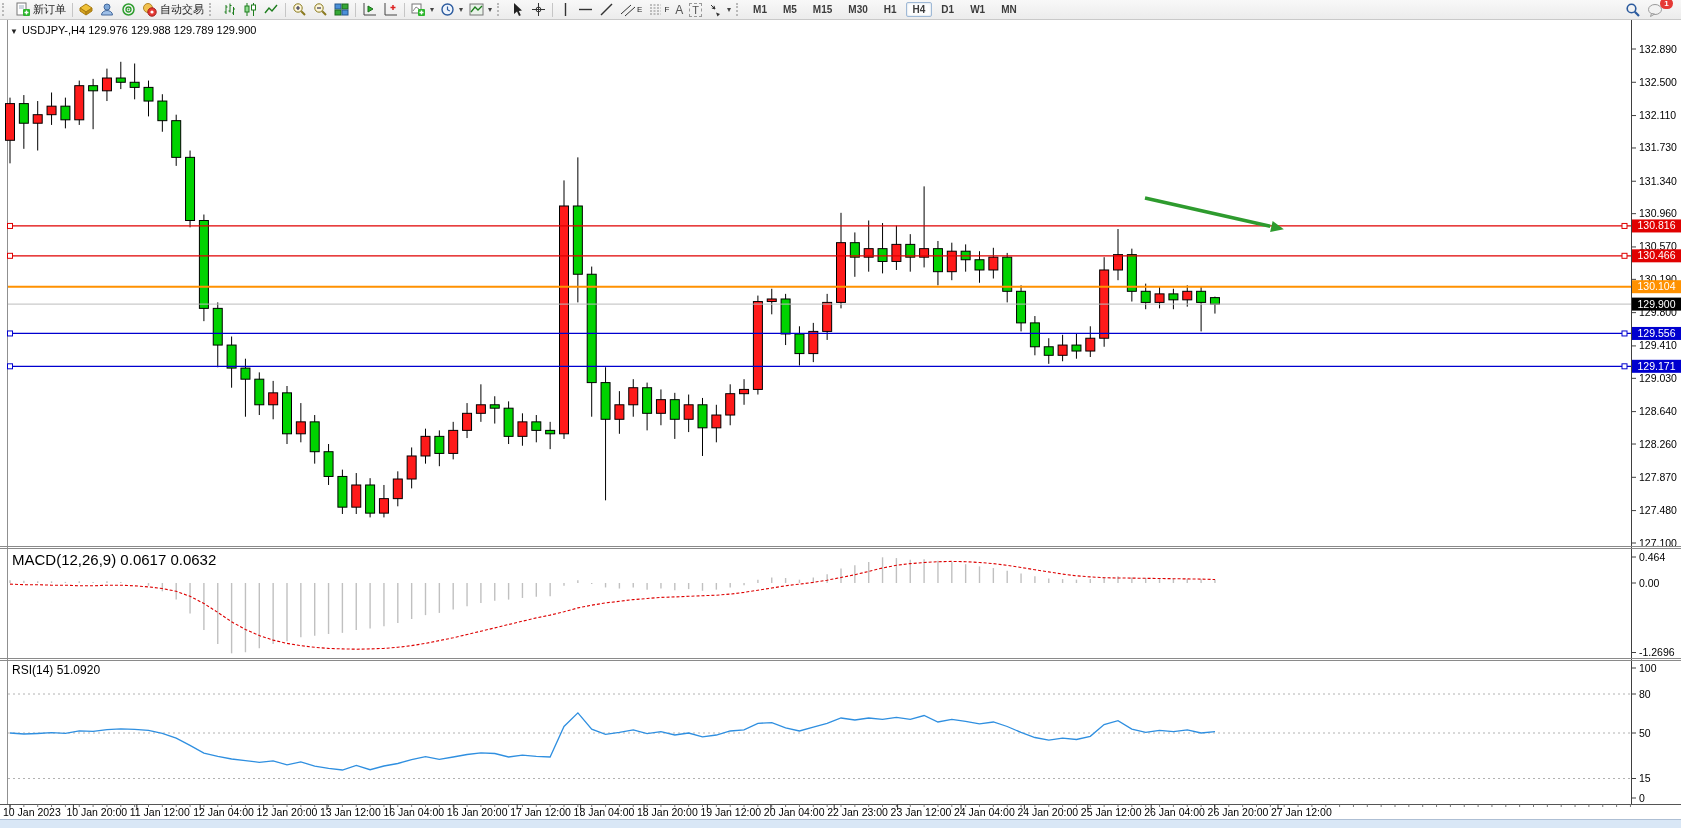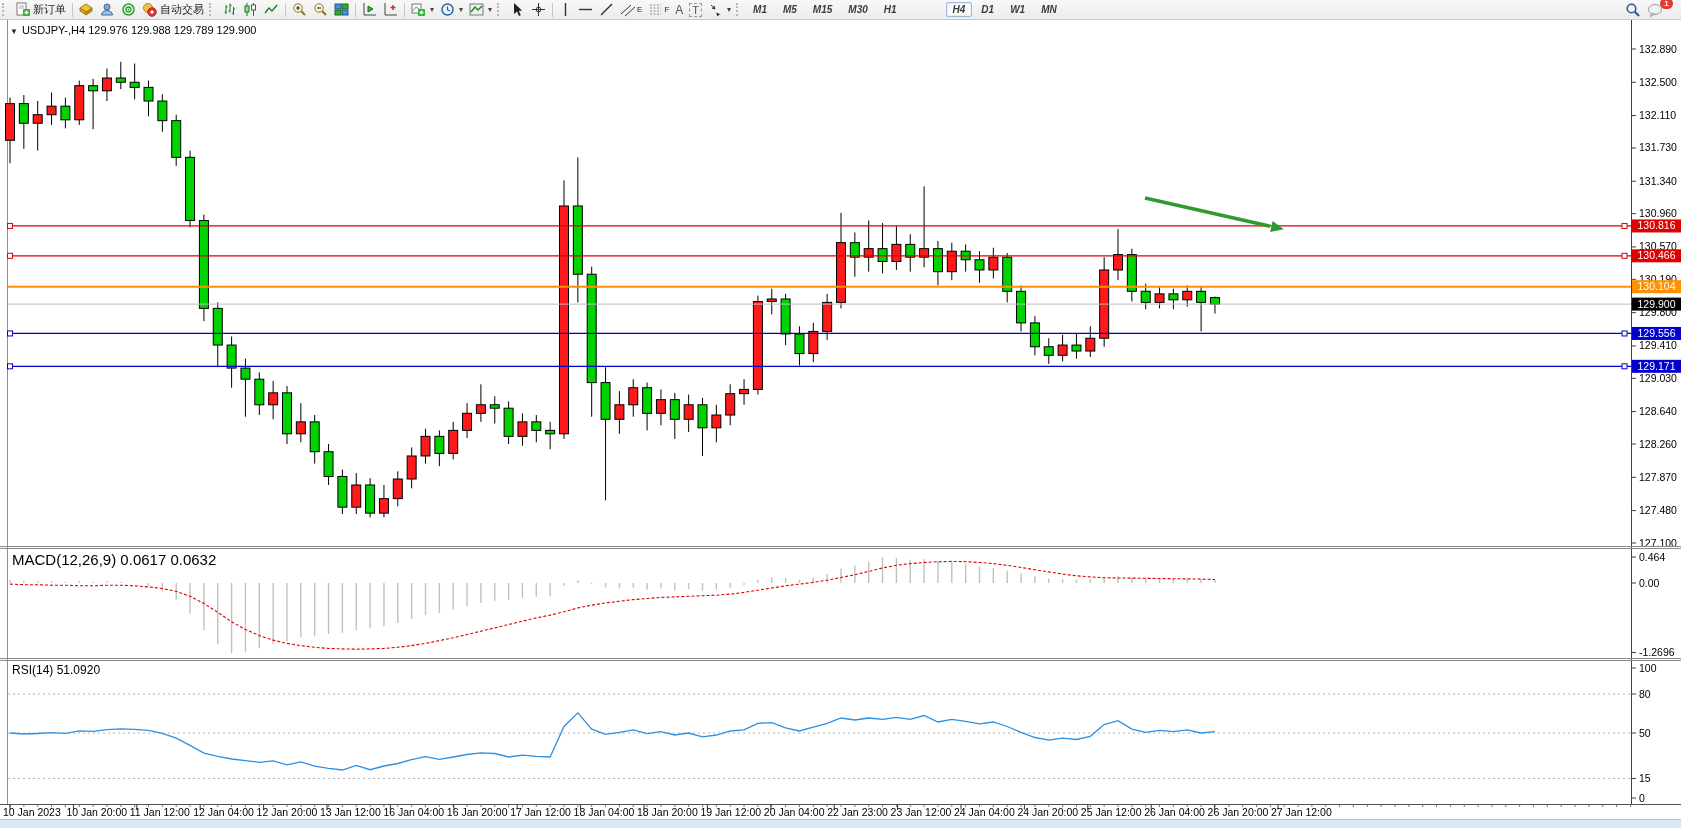--- a/index.html
+++ b/index.html
@@ -6,22 +6,22 @@
     font-family:"Liberation Sans","DejaVu Sans",sans-serif;-webkit-font-smoothing:none;}
   #stage{position:relative;width:1501px;height:828px;background:#fff;}
   
   #toolbar{position:absolute;left:0;top:0;width:1681px;height:19px;background:linear-gradient(#f8f8f8,#ececec);
     border-bottom:1px solid #c9c9c9;display:flex;align-items:center;font-size:11px;color:#222;z-index:5;}
   .tbtn{display:inline-flex;align-items:center;gap:3px;height:17px;padding:0 3px;cursor:default;}
   .tbtn svg{display:block}
   .grip{width:5px;height:13px;margin:0 3px 0 2px;border-left:2px dotted #b9b9b9;}
   .vsep{width:1px;height:14px;background:#c6c6c6;margin:0 3px;}
   .caret{font-size:8px;color:#444;margin-left:1px;}
-  .tf{font-size:10px;font-weight:bold;color:#3c3c3c;padding:1px 6px;border:1px solid transparent;border-radius:2px;font-style:italic;}
-  .tf.active{background:#fdfdfd;border-color:#9fb9d6;box-shadow:inset 0 0 2px #bcd;margin-left:40px;}
+  .tf{font-size:10px;font-weight:bold;color:#3c3c3c;padding:1px 6px;border:1px solid transparent;border-radius:2px;}
+  .tf.active{background:#fdfdfd;border-color:#9fb9d6;box-shadow:inset 0 0 2px #bcd;}
   .spacer{flex:1}
   .chatwrap{position:relative;margin-right:14px;}
   .badge{position:absolute;top:-3px;right:-6px;min-width:11px;height:11px;border-radius:6px;background:#e53935;
     color:#fff;font-size:8px;line-height:11px;text-align:center;font-weight:bold;padding:0 1px;}
   
   #chart-svg{position:absolute;left:0;top:0;}
   .ovl{position:absolute;font-size:11px;color:#000;white-space:nowrap;z-index:3;}
   #chart-title{left:10px;top:24px;}
   #chart-title .tri{font-size:8px;color:#222;margin-right:4px;}
   #macd-label{left:12px;top:551px;font-size:15px;}

